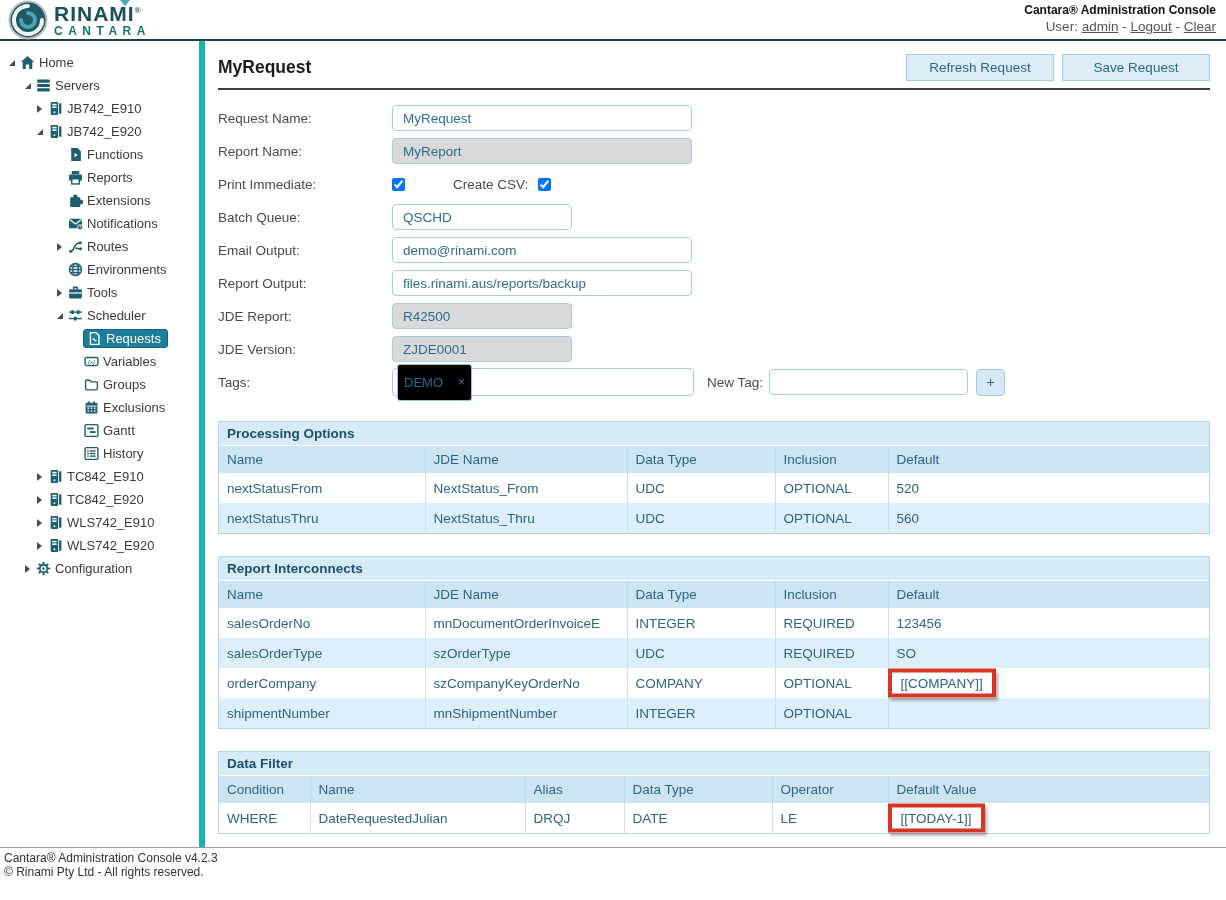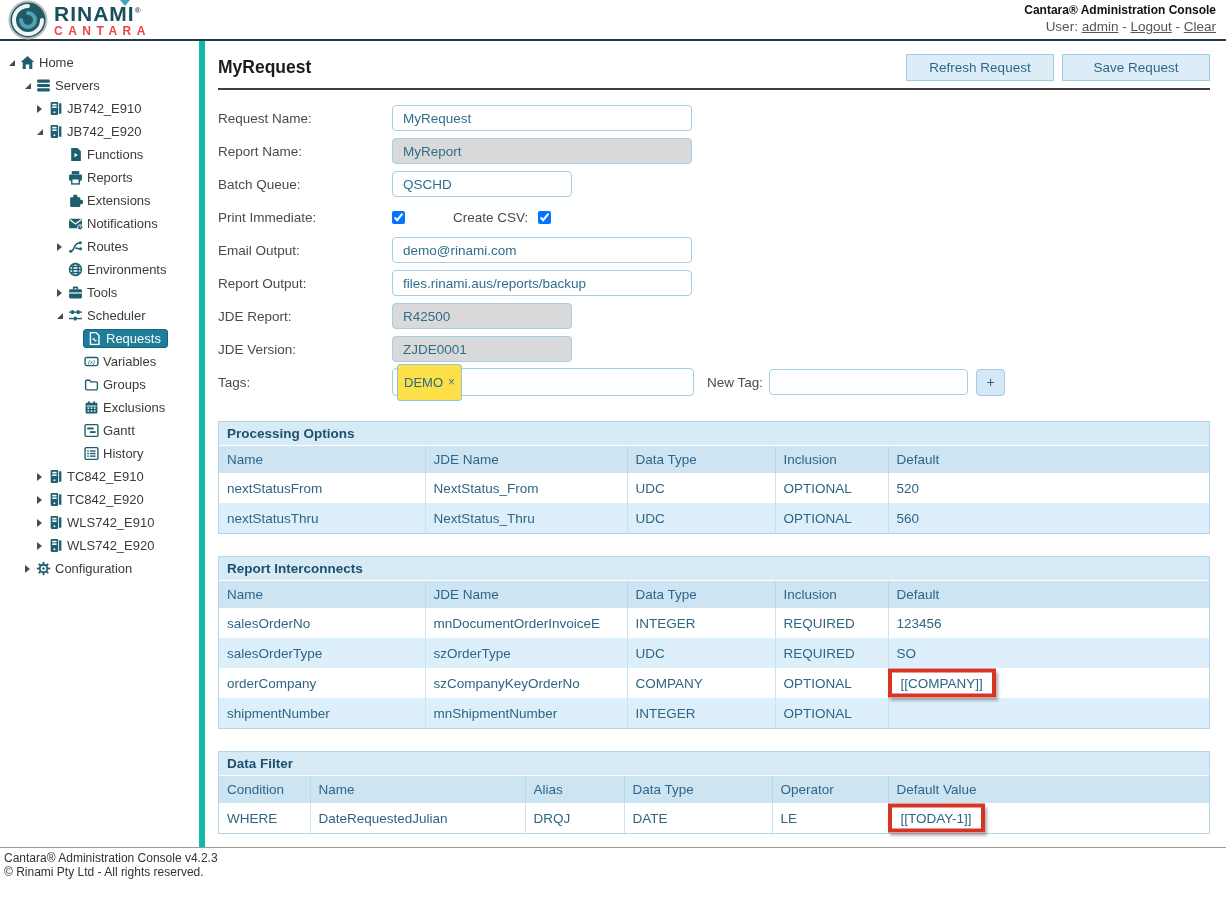--- a/index.html
+++ b/index.html
@@ -6,21 +6,21 @@
   html,body { width:1226px; height:900px; background:#fff; font-family:"Liberation Sans", sans-serif; overflow:hidden; }
 
   
   .hdr { height:41px; display:flex; justify-content:space-between; align-items:center; padding:0 10px 0 8px; border-bottom:2px solid #24394a; }
   .brand { display:flex; align-items:center; gap:6px; }
   .brand-logo svg { display:block; }
   .brand-txt { line-height:1; }
   .brand-r { font-size:21px; font-weight:bold; color:#174f5c; letter-spacing:1px; position:relative; display:inline-block; }
   .brand-r sup { font-size:8px; color:#174f5c; }
   .brand-tri { position:absolute; top:-3px; right:12px; width:0; height:0; border-left:5px solid transparent; border-right:5px solid transparent; border-top:6px solid #45a7bc; }
-  .brand-c { font-size:12px; font-weight:bold; color:#ef4444; letter-spacing:5.5px; margin-top:1px; }
+  .brand-c { font-size:12px; font-weight:bold; color:#0f766e; letter-spacing:5.5px; margin-top:1px; }
   .hdr-right { text-align:right; line-height:1.35; }
   .hdr-title { font-size:12px; font-weight:bold; color:#111; }
   .hdr-user { font-size:13.5px; color:#555; }
   .hdr-user a { color:#555; text-decoration:underline; cursor:pointer; }
 
   
   .mid { display:flex; height:806px; }
   .sidebar { width:205px; border-right:6px solid #14b8a6; padding-top:10px; overflow:hidden; flex:none; }
   .main { flex:1; padding:0 16px 0 13px; position:relative; overflow:hidden; }
 
@@ -48,21 +48,21 @@
   .form { margin-top:15px; }
   .frow { display:flex; align-items:center; height:26px; margin-bottom:7px; font-size:13.5px; }
   .flabel { width:174px; flex:none; color:#4a4a4a; }
   input[type=text] { font-family:inherit; font-size:13.5px; color:#2f6e8e; border:1px solid #a6cde4; border-radius:4px; height:26px; padding:0 10px; outline:none; }
   .in-full { width:300px; }
   .in-short { width:180px; }
   .in-dis { background:#d9d9d9; border-color:#b9cdd9; }
   input[type=checkbox] { width:13px; height:13px; }
   .csv-label { margin-left:48px; margin-right:10px; color:#4a4a4a; }
   .tags-box { width:302px; height:28px; border:1px solid #a6cde4; border-radius:4px; display:flex; align-items:center; padding:0 4px; }
-  .chip { background:#fde047; border:1px solid #8fc3de; border-radius:3px; color:#2b6a8a; font-size:13px; padding:10px 6px; display:inline-flex; align-items:center; gap:5px; cursor:default; }
+  .chip { background:#000000; border:1px solid #8fc3de; border-radius:3px; color:#2b6a8a; font-size:13px; padding:10px 6px; display:inline-flex; align-items:center; gap:15px; cursor:default; }
   .chip-x { color:#49788f; font-size:12px; cursor:pointer; }
   .newtag-label { margin-left:13px; margin-right:6px; color:#4a4a4a; }
   .in-newtag { width:199px; }
   .plus-btn { margin-left:8px; width:29px; height:27px; font-size:14px; color:#2d6889; background:#d4e8f5; border:1px solid #a3cce4; border-radius:4px; cursor:pointer; }
 
   
   .tbl-wrap { width:992px; border:1px solid #b5d5e8; }
   .mt1 { margin-top:26px; } .mt2 { margin-top:22px; }
   .tbl-title { background:#d7ebf7; color:#1d4f6e; font-weight:bold; font-size:13.5px; padding:4px 8px; border-bottom:1px solid #fdfdfd; }
   table.grid { width:100%; border-collapse:collapse; table-layout:fixed; font-size:13.5px; }
@@ -472,28 +472,28 @@
     <div class="form">
       <div class="frow">
           <span class="flabel">Request Name:</span>
           <input type="text" class="in-full" value="MyRequest" style="">
         </div>
       <div class="frow">
           <span class="flabel">Report Name:</span>
           <input type="text" class="in-full in-dis" value="MyReport" style="">
         </div>
       <div class="frow">
-          <span class="flabel">Batch Queue:</span>
-          <input type="text" class="in-short" value="QSCHD" style="">
-        </div>
-      <div class="frow">
           <span class="flabel">Print Immediate:</span>
           <input type="checkbox" checked="true" style="">
           <span class="csv-label">Create CSV:</span>
           <input type="checkbox" checked="true" style="">
+        </div>
+      <div class="frow">
+          <span class="flabel">Batch Queue:</span>
+          <input type="text" class="in-short" value="QSCHD" style="">
         </div>
       <div class="frow">
           <span class="flabel">Email Output:</span>
           <input type="text" class="in-full" value="demo@rinami.com" style="">
         </div>
       <div class="frow">
           <span class="flabel">Report Output:</span>
           <input type="text" class="in-full" value="files.rinami.aus/reports/backup" style="">
         </div>
       <div class="frow">

